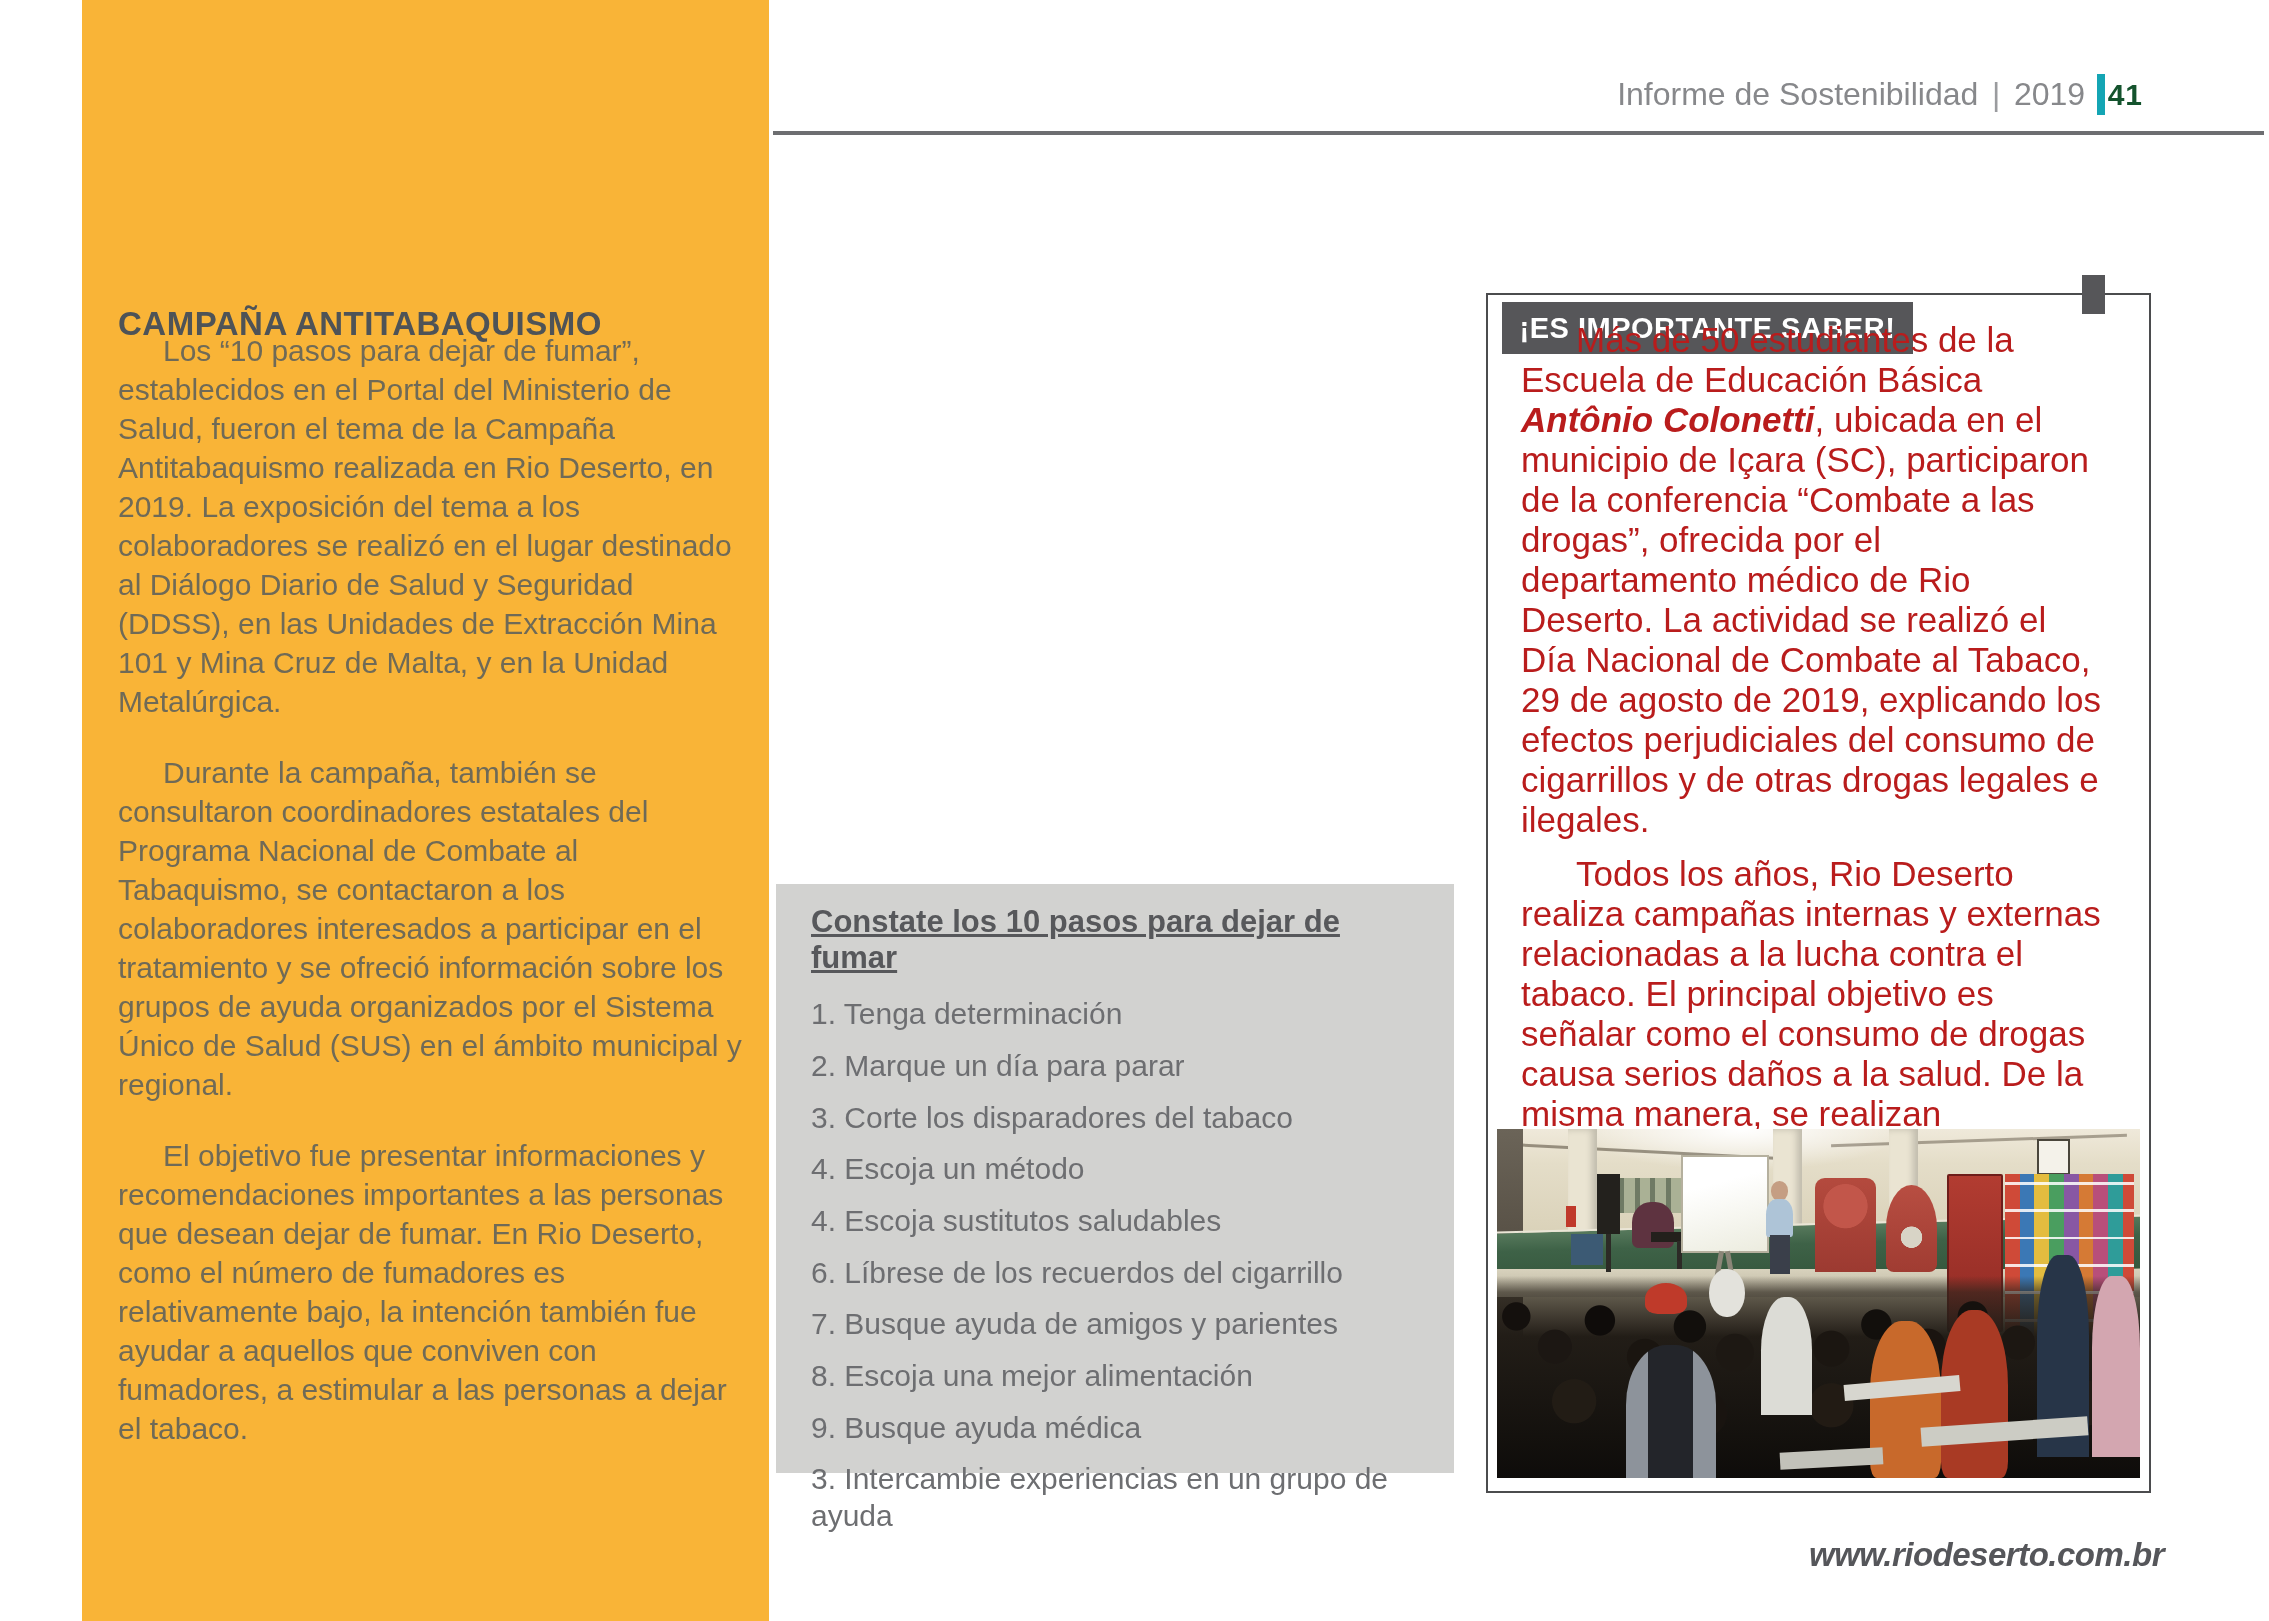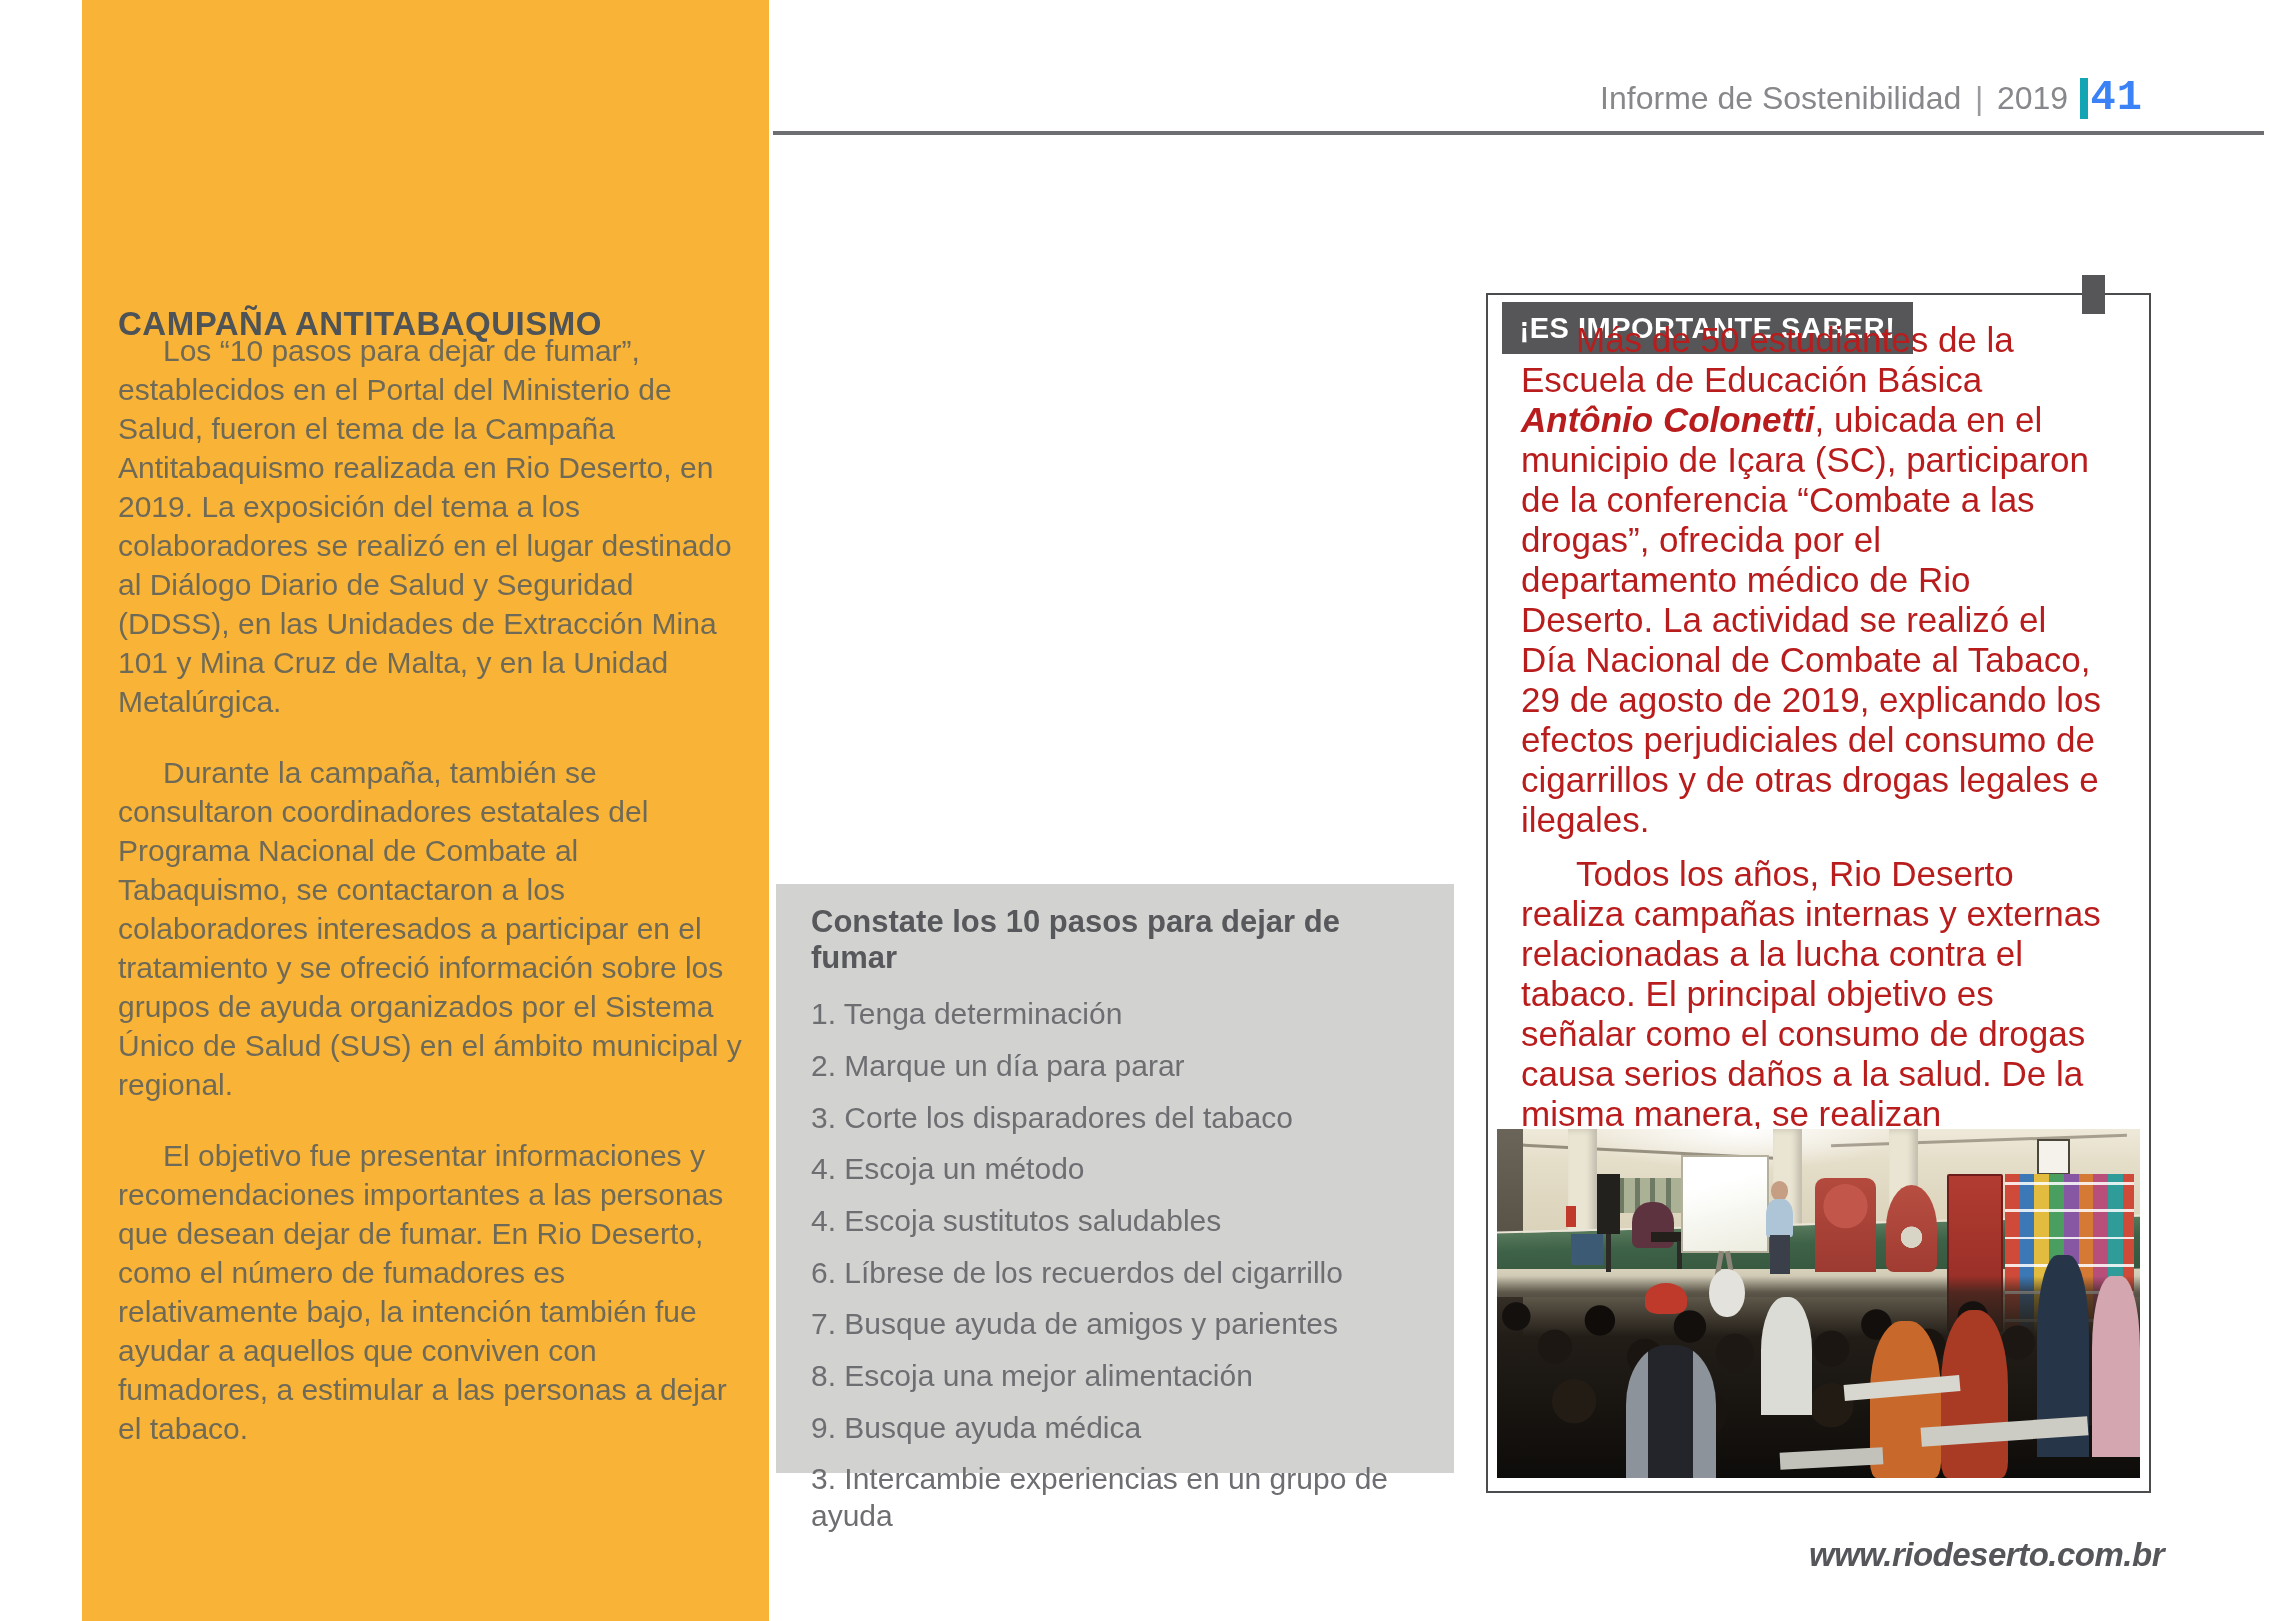--- a/index.html
+++ b/index.html
@@ -12,26 +12,26 @@
     color:#4E5357;letter-spacing:0.5px;}
   .article-body{position:absolute;left:118px;top:331px;width:627px;}
   .article-body p{margin:0 0 32px 0;font-size:30px;line-height:39px;color:#6F6A57;text-indent:45px;}
 
   
   .header-rule{position:absolute;left:773px;top:131px;width:1491px;height:3.9px;background:#6D6E71;}
   .page-header{position:absolute;top:74px;right:162px;display:flex;align-items:center;
     font-size:32px;color:#87888B;white-space:nowrap;}
   .page-header .thin-sep{margin:0 13.7px;font-weight:300;color:#9A9B9E;}
   .accent-bar{display:inline-block;width:7.8px;height:41px;background:#14A5B4;margin:0 2.9px 0 11.8px;}
-  .page-number{font-size:42px;font-weight:bold;color:#3b82f6;letter-spacing:1px;font-family:Liberation Mono, monospace;}
+  .page-number{font-size:30px;font-weight:bold;color:#14532d;letter-spacing:1px;}
 
   
   .steps-box{position:absolute;left:776px;top:884px;width:678px;height:589px;background:#D2D2D0;
     box-sizing:border-box;padding:9.8px 29px 0 35px;}
-  .steps-title{font-size:31px;font-weight:bold;color:#57585B;margin:9.8px 0 19.6px 0;}
+  .steps-title{font-size:31px;font-weight:bold;color:#57585B;margin:9.8px 0 19.6px 0;text-decoration:underline;}
   .steps-list{list-style:none;margin:0;padding:0;}
   .steps-list li{font-size:30px;line-height:37px;color:#6D6E71;margin-bottom:14.7px;}
 
   
   .info-border{position:absolute;left:1486px;top:293px;width:661px;height:1196px;
     border:2.9px solid #4B4C4E;background:transparent;}
   .info-title{position:absolute;left:1502px;top:259px;height:52px;line-height:52px;
     background:#565659;color:#ffffff;font-size:29px;font-weight:bold;letter-spacing:0.5px;
     padding:0 17.6px;white-space:nowrap;margin-top:43px;}
   .info-square{position:absolute;left:2082px;top:275px;width:22.5px;height:39px;background:#565659;}

